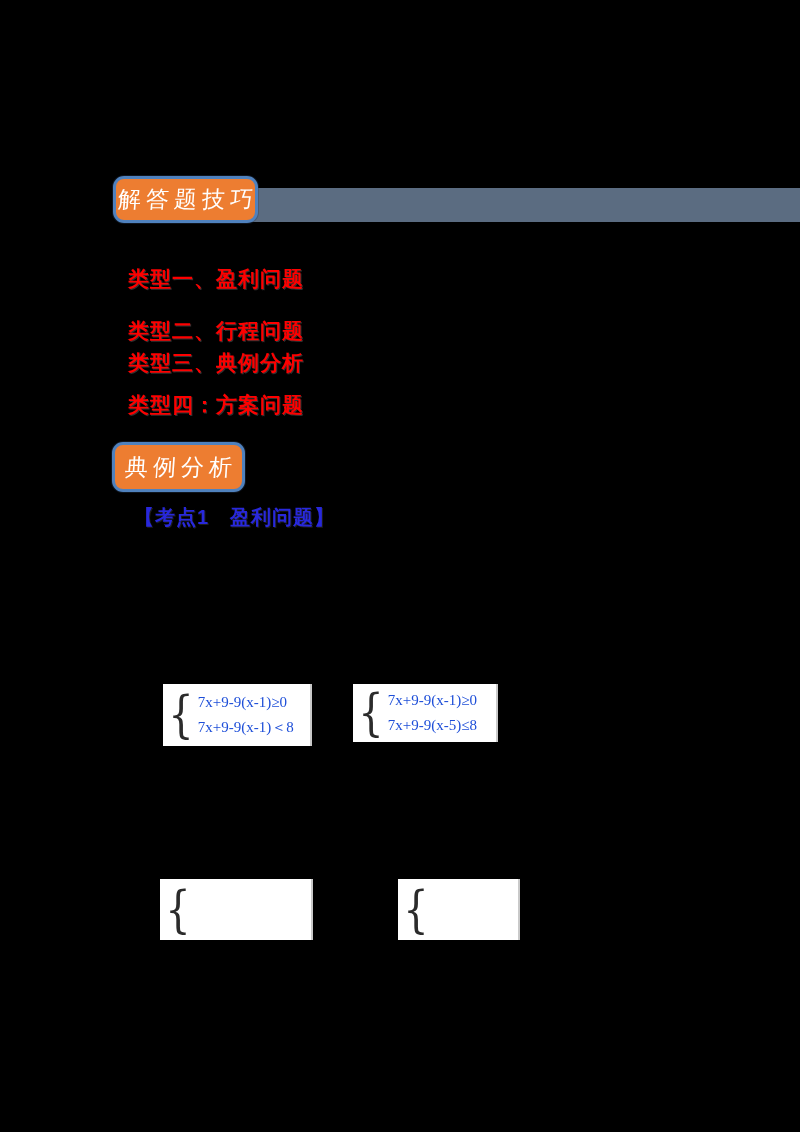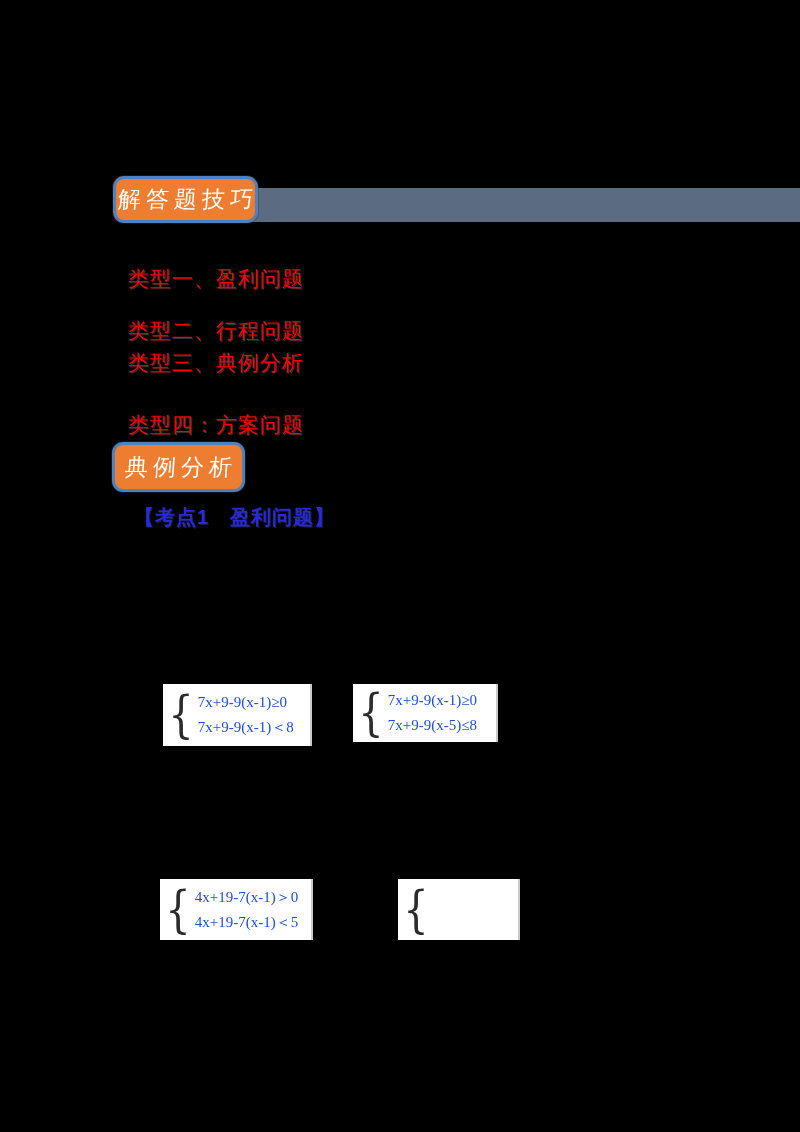--- a/index.html
+++ b/index.html
@@ -38,29 +38,29 @@
   #badge-techniques { left:113px; top:176px; width:145px; height:47px; z-index:2; }
   #badge-examples   { left:112px; top:442px; width:133px; height:50px; }
 
   
   .type-list { position:absolute; left:128px; top:0; }
   .type-item {
     position:absolute;
     left:0;
     color:#FE0000;
     font-size:21px;
-    font-weight:normal;
+    font-weight:bold;
     letter-spacing:1px;
     white-space:nowrap;
     text-shadow:1px 1px 0 rgba(90,90,90,.55);
   }
   .type-item:nth-child(1){ top:265px; }
   .type-item:nth-child(2){ top:317px; }
   .type-item:nth-child(3){ top:349px; }
-  .type-item:nth-child(4){ top:411px;text-align:center; }
+  .type-item:nth-child(4){ top:391px;text-align:center; }
 
   
   .example-heading {
     position:absolute;
     left:134px; top:504px;
     color:#2828DC;
     font-size:20px;
     font-weight:bold;
     letter-spacing:1px;
     white-space:nowrap;
@@ -131,21 +131,17 @@
 <div class="eq-system" id="eq-sys-b">
   <span class="eq-brace">{</span>
   <span class="eq-lines">
     <span class="eq-line">7x+9-9(x-1)≥0</span>
     <span class="eq-line">7x+9-9(x-5)≤8</span>
   </span>
 </div>
 
 <div class="eq-system" id="eq-sys-c">
   <span class="eq-brace">{</span>
-  <span class="eq-lines">
-    <span class="eq-line">4x+19-7(x-1)＞0</span>
-    <span class="eq-line">4x+19-7(x-1)＜5</span>
-  </span>
 </div>
 
 <div class="eq-system" id="eq-sys-d">
   <span class="eq-brace">{</span>
 </div>
 
 </body></html>

